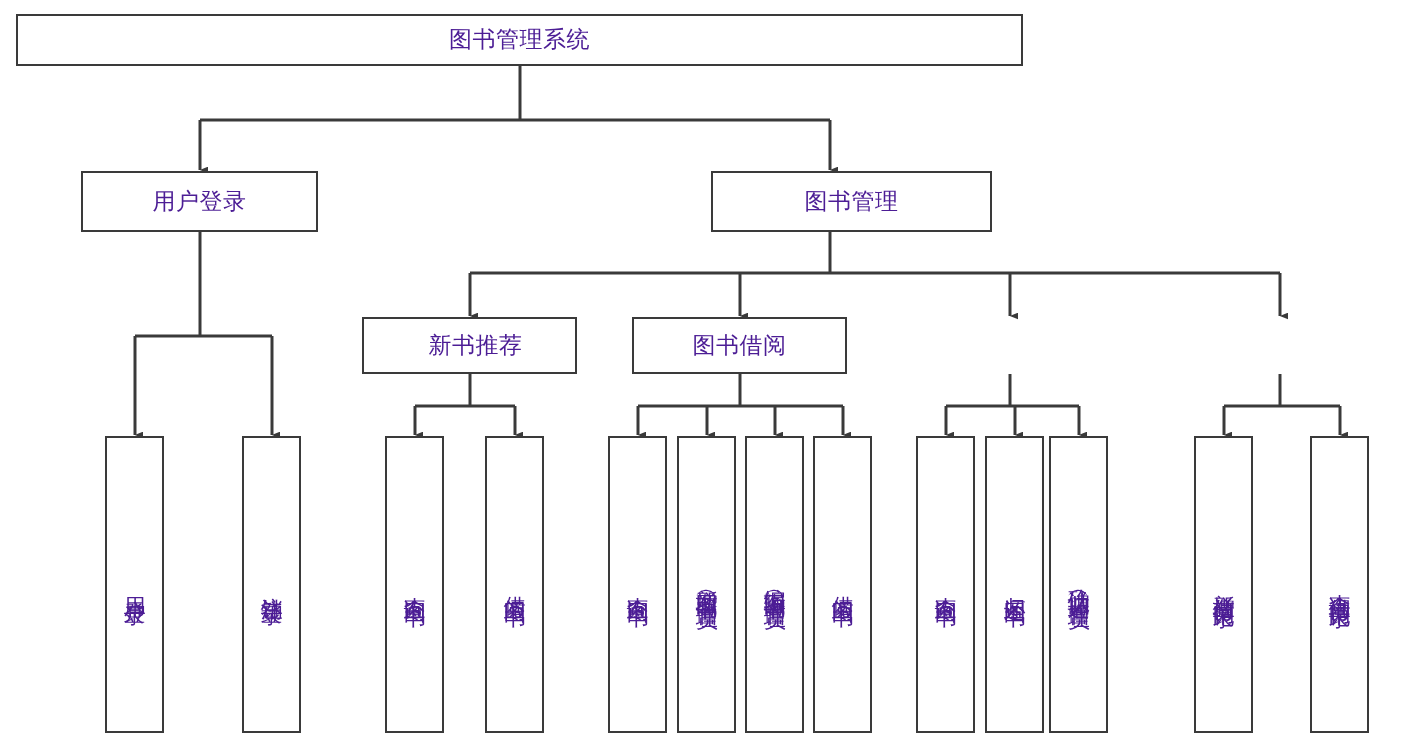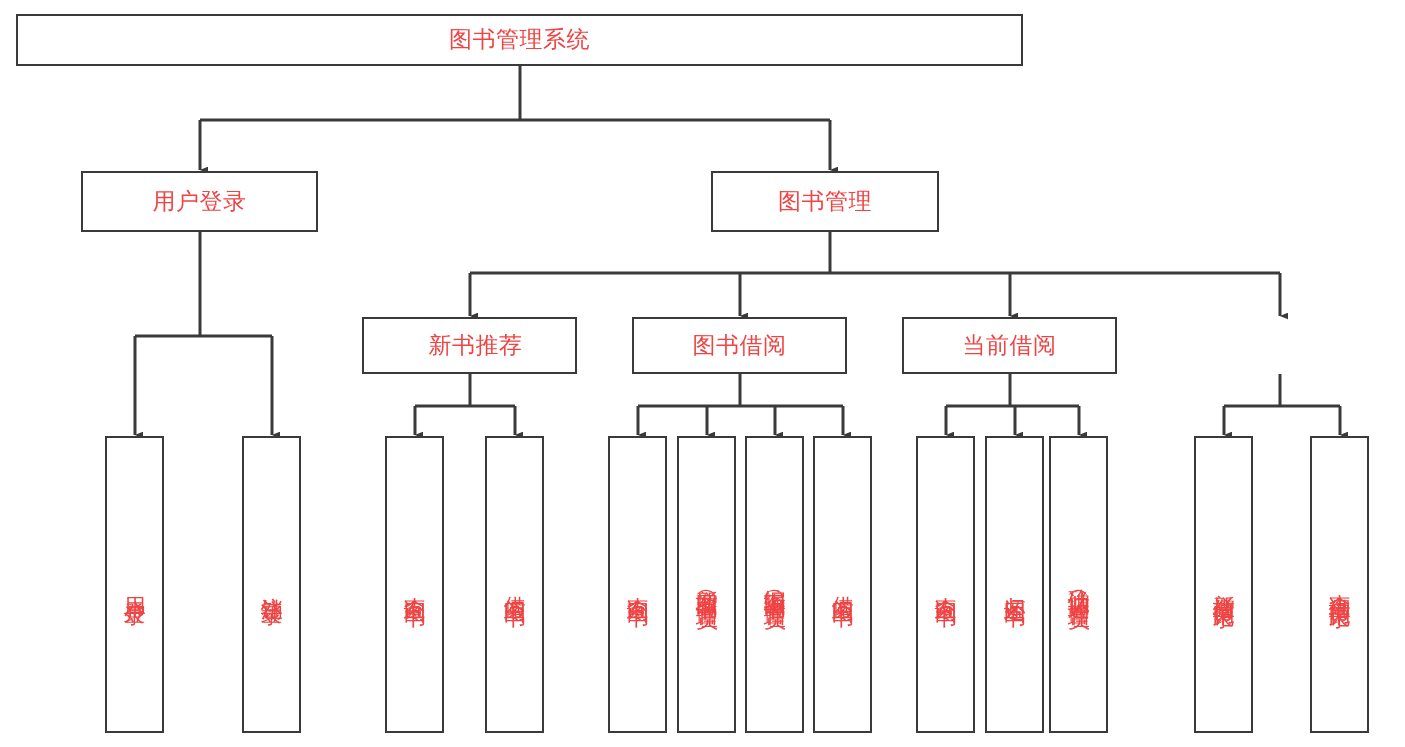--- a/index.html
+++ b/index.html
@@ -32,21 +32,21 @@
     display: flex;
     align-items: center;
     justify-content: center;
     color: #2e2e2e;
   }
   .node-label {
     font-size: 23px;
     line-height: 1.12;
     letter-spacing: 0.5px;
     white-space: nowrap;
-    color: #ef4444;
+    color: #4c1d95;
   }
   .node-box.vertical .node-label {
     writing-mode: vertical-rl;
     text-orientation: upright;
     letter-spacing: 3px;
     font-size: 22px;
     white-space: normal;
     text-align: center;
   }
   .watermark {
@@ -106,32 +106,29 @@
       </g>
   </svg>
 
   <div class="node-box" style="left: 16px; top: 14px; width: 1007px; height: 52px;">
     <span class="node-label">图书管理系统</span>
   </div>
 
   <div class="node-box" style="left: 81px; top: 171px; width: 237px; height: 61px;">
     <span class="node-label">用户登录</span>
   </div>
-  <div class="node-box" style="left: 711px; top: 171px; width: 228px; height: 61px;">
+  <div class="node-box" style="left: 711px; top: 171px; width: 281px; height: 61px;">
     <span class="node-label">图书管理</span>
   </div>
 
   <div class="node-box" style="left: 362px; top: 317px; width: 215px; height: 57px; padding-left: 12px;">
     <span class="node-label">新书推荐</span>
   </div>
   <div class="node-box" style="left: 632px; top: 317px; width: 215px; height: 57px; text-align: center;">
     <span class="node-label">图书借阅</span>
-  </div>
-  <div class="node-box" style="left: 902px; top: 317px; width: 215px; height: 57px;">
-    <span class="node-label">当前借阅</span>
   </div>
 
   <div class="node-box vertical" style="left: 105px; top: 436px; width: 59px; height: 297px;">
     <span class="node-label">用户登录</span>
   </div>
   <div class="node-box vertical" style="left: 242px; top: 436px; width: 59px; height: 297px;">
     <span class="node-label">注销登录</span>
   </div>
   <div class="node-box vertical" style="left: 385px; top: 436px; width: 59px; height: 297px;">
     <span class="node-label">查询图书</span>

